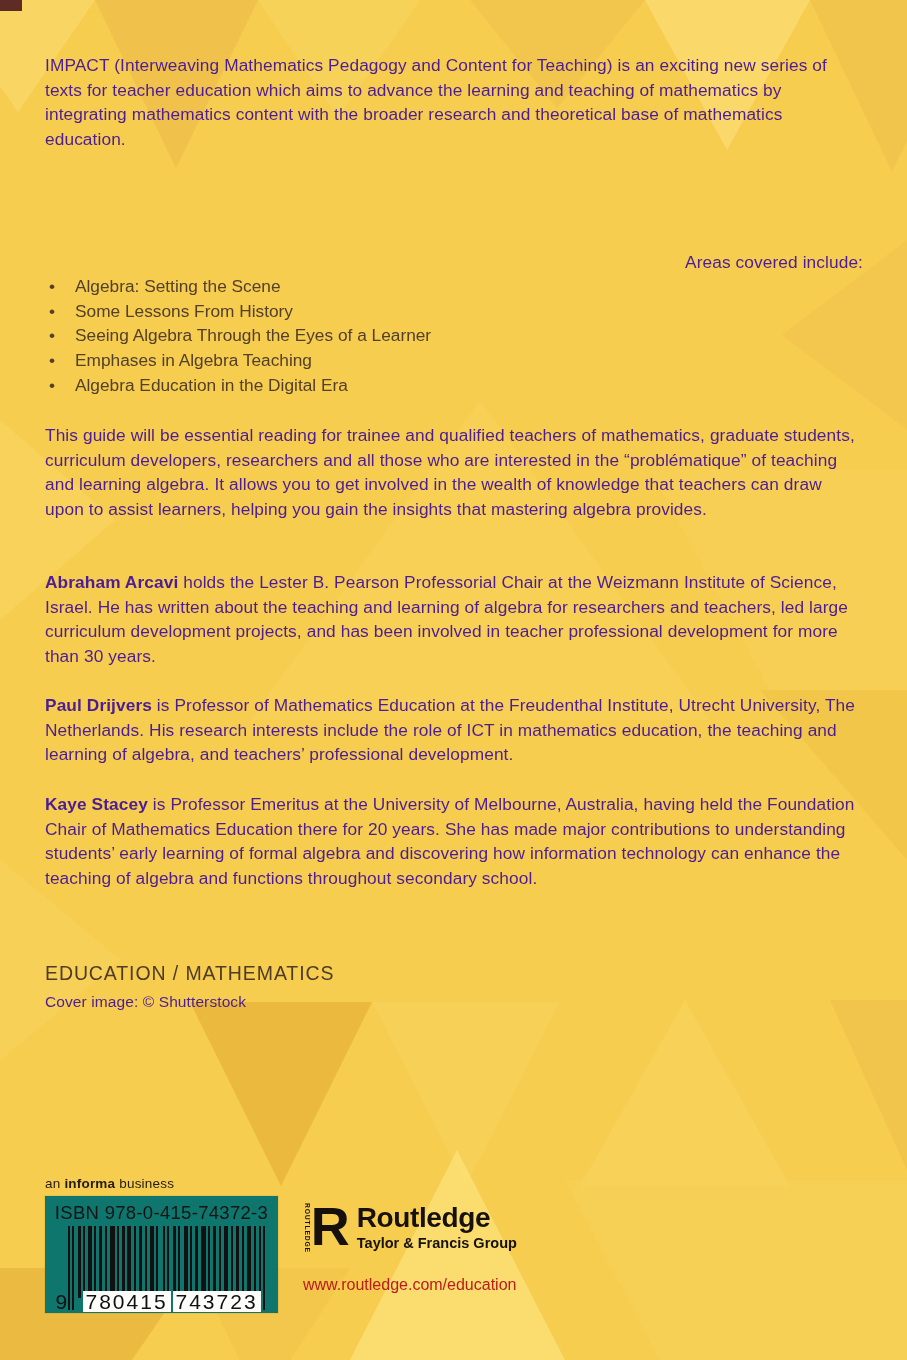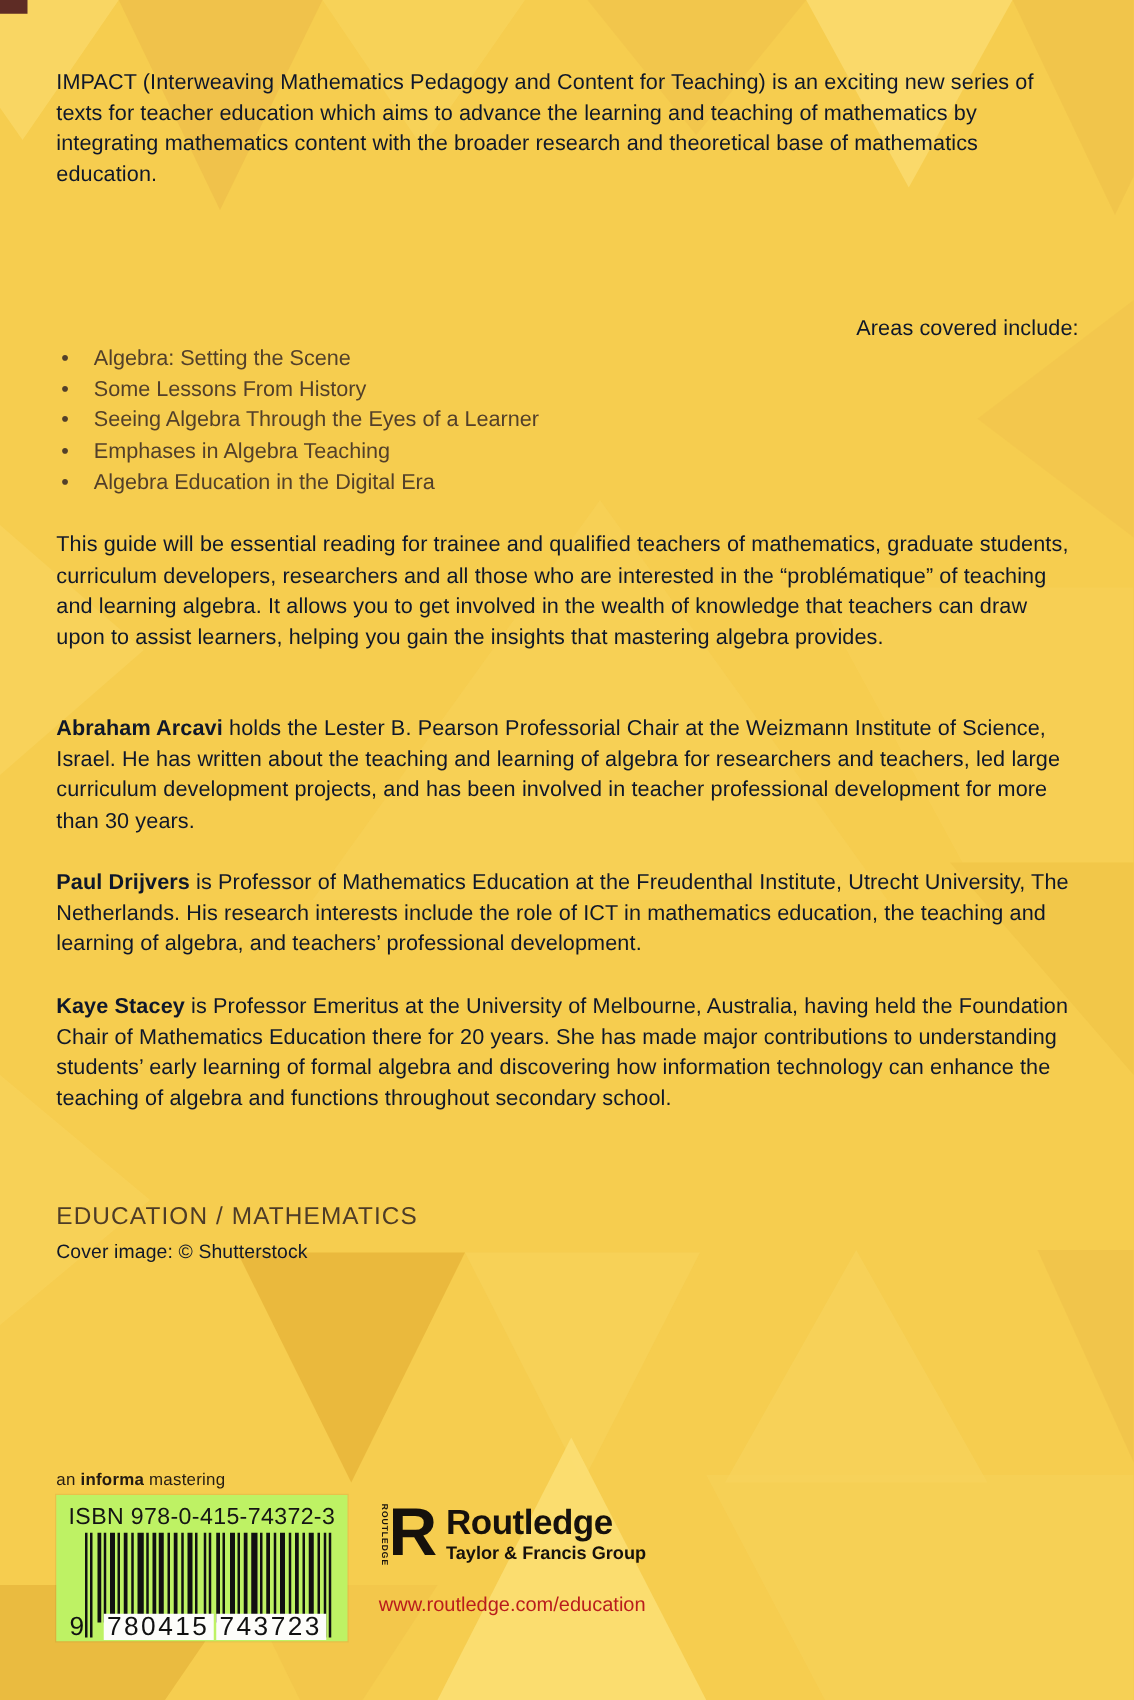--- a/index.html
+++ b/index.html
@@ -7,21 +7,21 @@
     width:907px;height:1360px;position:relative;overflow:hidden;
     background:#f6cd4f;
     font-family:"Liberation Sans", sans-serif;
   }
   .bg-svg{position:absolute;left:0;top:0;width:907px;height:1360px;z-index:0;}
   .corner-swatch{position:absolute;left:0;top:0;width:22px;height:11px;background:#5e2c25;z-index:2;}
   .layer{position:absolute;left:0;top:0;width:907px;height:1360px;z-index:1;}
 
   .text-block{
     position:absolute;left:45px;width:818px;
-    color:#0f172a;font-size:17.3px;line-height:24.6px;letter-spacing:0.1px;
+    color:#4c1d95;font-size:17.3px;line-height:24.6px;letter-spacing:0.1px;
     margin:0;
   }
   .blurb{top:53px;}
   .title-para{top:177px;}
   .title-para em{font-style:italic;}
   .areas-label{top:250px;text-align:right;}
   .areas-list{position:absolute;left:45px;top:274px;width:818px;list-style:none;padding:0;margin:0;
     color:#53402a;font-size:17.3px;line-height:24.7px;}
   .areas-list li{position:relative;padding-left:30px;}
   .areas-list li .dot{position:absolute;left:4px;top:0;}
@@ -32,21 +32,21 @@
   .author-name{font-weight:bold;}
 
   .category{top:961px;font-size:19.5px;letter-spacing:0.9px;color:#4e3c27;}
   .credit{top:990px;font-size:15.5px;}
 
   .informa{top:1172px;font-size:13.5px;color:#241b12;letter-spacing:0.2px;}
   .informa .b{font-weight:bold;}
 
   .barcode-box{
     position:absolute;left:45px;top:1196px;width:233px;height:117px;
-    background:#bef264;z-index:1;box-shadow:0 0 0 1px rgba(0,0,0,0.05);
+    background:#0f766e;z-index:1;box-shadow:0 0 0 1px rgba(0,0,0,0.05);
   }
   .isbn-label{margin:6px 0 0 0;text-align:center;font-size:18.5px;letter-spacing:0.3px;color:#141414;}
   .bars{position:relative;width:212px;height:88px;margin:2px auto 0;}
   .bars svg{position:absolute;left:10px;top:0;}
   .bars .digit{position:absolute;bottom:2px;font-size:21px;color:#111;line-height:1;}
   .bars .d-left{left:0px;}
   .bars .d-mid{left:27px;background:#fdfdfa;padding:0 3px;letter-spacing:2px;}
   .bars .d-right{left:117px;background:#fdfdfa;padding:0 3px;letter-spacing:2px;}
 
   .publisher{position:absolute;left:303px;top:1202px;color:#16110c;z-index:1;}
@@ -110,21 +110,21 @@
 
   <p class="text-block author-arcavi"><strong class="author-name">Abraham Arcavi</strong><span> holds the Lester B. Pearson Professorial Chair at the Weizmann Institute of Science, Israel. He has written about the teaching and learning of algebra for researchers and teachers, led large curriculum development projects, and has been involved in teacher professional development for more than 30 years.</span></p>
 
   <p class="text-block author-drijvers"><strong class="author-name">Paul Drijvers</strong><span> is Professor of Mathematics Education at the Freudenthal Institute, Utrecht University, The Netherlands. His research interests include the role of ICT in mathematics education, the teaching and learning of algebra, and teachers’ professional development.</span></p>
 
   <p class="text-block author-stacey"><strong class="author-name">Kaye Stacey</strong><span> is Professor Emeritus at the University of Melbourne, Australia, having held the Foundation Chair of Mathematics Education there for 20 years. She has made major contributions to understanding students’ early learning of formal algebra and discovering how information technology can enhance the teaching of algebra and functions throughout secondary school.</span></p>
 
   <p class="text-block category">EDUCATION / MATHEMATICS</p>
   <p class="text-block credit">Cover image: © Shutterstock</p>
 
-  <p class="text-block informa"><span>an </span><span class="b">informa</span><span> mastering</span></p>
+  <p class="text-block informa"><span>an </span><span class="b">informa</span><span> business</span></p>
 
   <div class="barcode-box">
     <p class="isbn-label">ISBN 978-0-415-74372-3</p>
     <div class="bars">
       <svg width="202" height="86" viewBox="0 0 202 86" aria-hidden="true">
         <g fill="#111">
           <rect x="2" y="0" width="2" height="84"></rect>
             <rect x="6" y="0" width="2" height="84"></rect>
           <rect x="12" y="0" width="3" height="72"></rect>
             <rect x="17" y="0" width="2" height="72"></rect>

